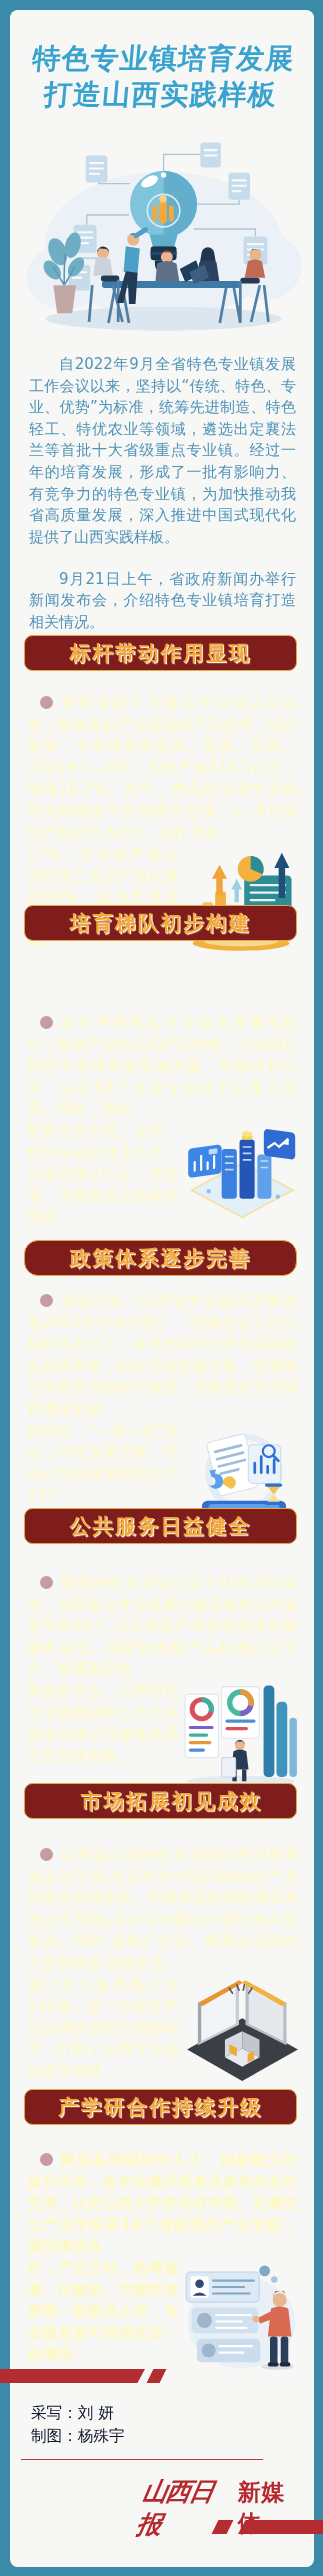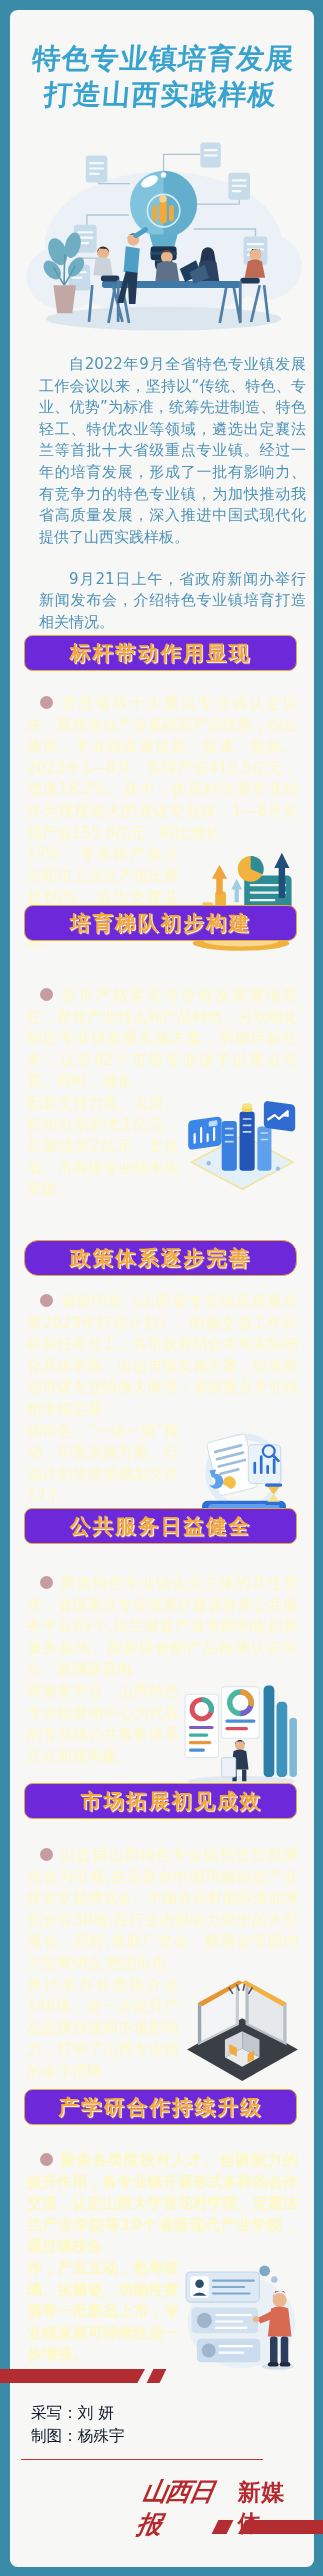--- a/index.html
+++ b/index.html
@@ -2,23 +2,23 @@
 <html style="font-size:8.6px"><head>
 <meta charset="utf-8">
 <style>
   html,body{margin:0;padding:0;}
   body{font-family:"DejaVu Sans","Liberation Sans",sans-serif;}
   .page{position:relative;width:324px;height:2576px;background:#3A8BA8;overflow:hidden;}
   .panel{position:absolute;left:9.7px;top:9.7px;width:304px;height:2557px;background:#F7F7F5;border-radius:7.6px;}
   .abs{position:absolute;}
   .title{left:0;top:41px;width:324px;text-align:center;font-size:28px;line-height:36px;font-weight:900;
          color:#38A3CE;letter-spacing:1.1px;transform:skewX(-5deg);margin:0;}
-  .intro{left:39px;width:267px;font-size:15px;line-height:21.6px;color:#4E93B8;text-align:justify;}
+  .intro{left:29px;width:267px;font-size:15px;line-height:21.6px;color:#4E93B8;text-align:justify;}
   .intro p{margin:0 0 20.5px 0;text-indent:2em;}
-  .sec-head{left:24px;width:273px;height:36px;background:#6d28d9;border:1.1px solid #E2A93F;border-radius:8.6px;
+  .sec-head{left:24px;width:273px;height:36px;background:#7f1d1d;border:1.1px solid #E2A93F;border-radius:8.6px;
             display:flex;align-items:center;justify-content:center;box-sizing:border-box;}
   .sec-head span{font-size:20.5px;font-weight:900;color:#F2A93B;letter-spacing:2.2px;
                  text-shadow:1.1px 1.1px 0 rgba(255,255,255,.9),1.6px 1.6px 0 rgba(222,160,60,.35);}
   .body-block{left:27px;width:271px;font-size:15px;line-height:21.6px;color:#fef9c3;text-align:justify;}
   .body-block p{margin:0;}
   .bullet{display:inline-block;width:13px;height:13px;border-radius:50%;background:#C79BA2;
           margin:0 6.5px 0 13px;vertical-align:-1.1px;}
   .wrap-row{display:flex;align-items:flex-start;}
   .wrap-row .narrow{width:152px;flex:0 0 152px;}
   .wrap-row .illu{flex:1;display:flex;justify-content:flex-end;}
@@ -184,21 +184,21 @@
           <path d="M166,156 l16,16" stroke="#2E7FA6" stroke-width="8" stroke-linecap="round"></path>
           <circle cx="146" cy="136" r="6" fill="#FFFFFF" opacity="0.8"></circle>
         </svg>
       </div>
     </div>
   </div>
 
   <div class="abs sec-head" style="top:905px;border-radius:9px;">
     <span>培育梯队初步构建</span>
   </div>
-  <div class="abs body-block" style="top:985px;">
+  <div class="abs body-block" style="top:1013px;">
     <p><span class="bullet"></span><span>各市严格落实专业镇发展属地责任，聚焦产业特点和产品特色，分别细化制定专业镇发展实施方案，明确目标任务，认定82个市级专业镇予以重点培育。同时，强化</span></p>
     <div class="wrap-row">
       <p class="narrow">配套支持力度。太原、忻州分别列支1亿元，吕梁统筹2亿元，支持省、市两级专业镇率先突破。</p>
       <div class="illu">
         <svg width="111" height="100" viewBox="0 0 205 185">
           <polygon points="102,178 8,128 102,78 196,128" fill="#E3F0F8" stroke="#F2E3A0" stroke-width="3"></polygon>
           <g>
             <rect x="64" y="52" width="28" height="92" rx="6" fill="#3B7FE0"></rect>
             <rect x="97" y="34" width="28" height="110" rx="6" fill="#2456B8"></rect>
             <rect x="130" y="62" width="26" height="82" rx="6" fill="#5FA0EC"></rect>
@@ -259,21 +259,21 @@
             <path d="M142,152 h26 l-13,-16 z" fill="#F8Df8E"></path>
             <rect x="139" y="116" width="32" height="6" rx="3" fill="#2E6FD6"></rect>
             <rect x="139" y="150" width="32" height="6" rx="3" fill="#2E6FD6"></rect>
           </g>
           <path d="M36,120 a14,14 0 1 0 10,-22 l2,-8 -12,2 4,12 a8,8 0 1 1 -6,14 z" fill="#5FA0EC"></path>
         </svg>
       </div>
     </div>
   </div>
 
-  <div class="abs sec-head" style="top:1508px;border-radius:8px;">
+  <div class="abs sec-head" style="top:1508px;">
     <span>公共服务日益健全</span>
   </div>
   <div class="abs body-block" style="top:1573px;">
     <p><span class="bullet"></span><span>聚焦特色专业镇企业主体的共性需求，省级重点专业镇累计建设各类公共服务平台65个,法兰锻造产业智能制造创新服务基地、国家级食醋产品检测认证平台、玻璃器皿电</span></p>
     <div class="wrap-row">
       <p class="narrow">商服务平台、山西特色专业镇展销中心为代表的专业镇公共服务体系正在加速构建。</p>
       <div class="illu">
         <svg width="114" height="107" viewBox="0 0 212 198">
           <ellipse cx="106" cy="186" rx="100" ry="10" fill="#E2EAF0"></ellipse>
           <rect x="2" y="24" width="62" height="118" rx="6" fill="#FFFFFF" stroke="#DCE6EE" stroke-width="2"></rect>

